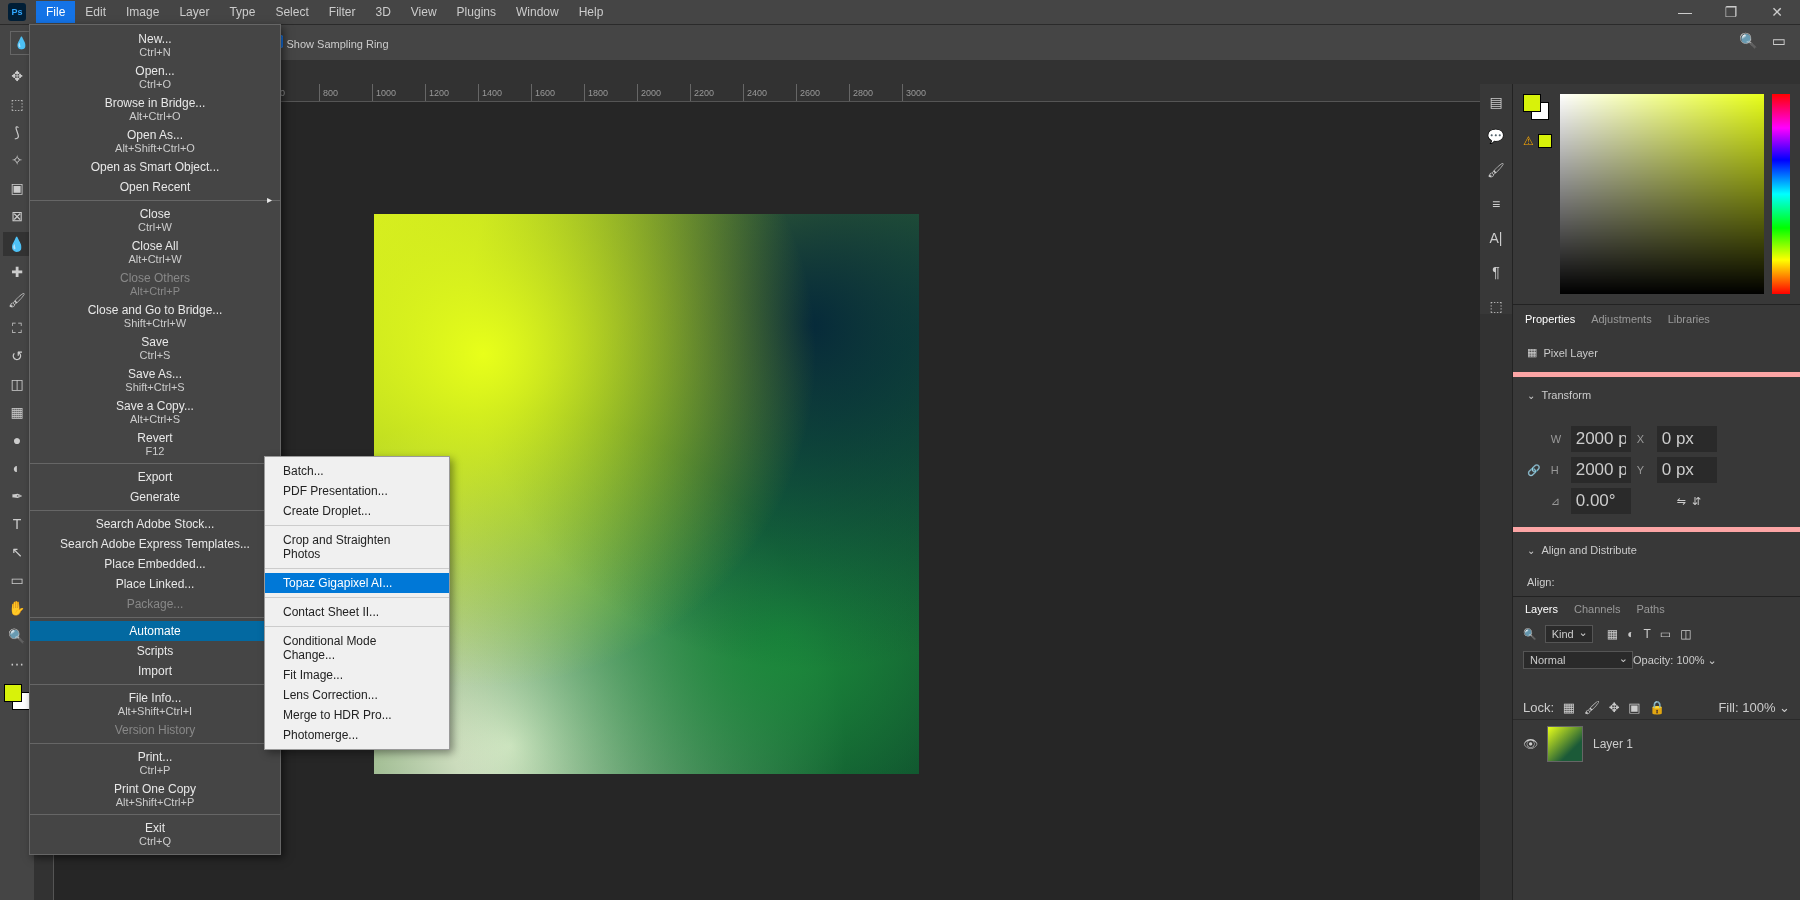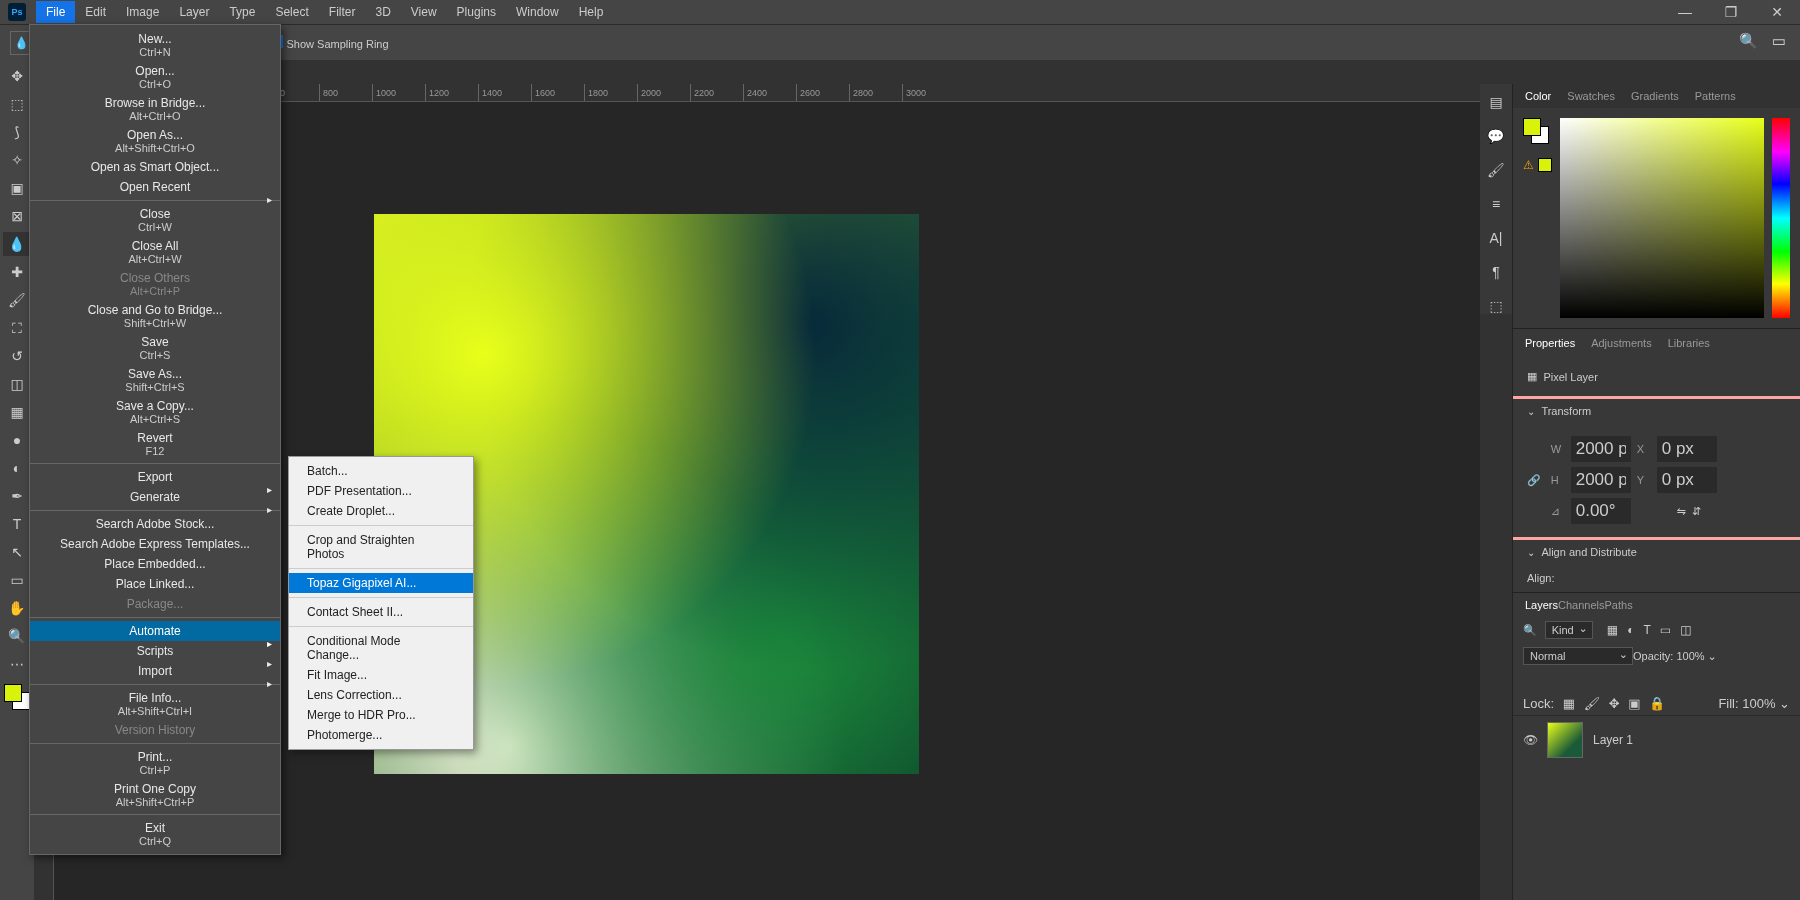--- a/index.html
+++ b/index.html
@@ -54,21 +54,21 @@
 .dropdown-menu { position: absolute; left: 29px; top: 24px; width: 252px; background: #454545; border: 1px solid #666; box-shadow: 3px 3px 8px rgba(0,0,0,0.5); z-index: 100; padding: 4px 0; }
 .dropdown-menu .mi { padding: 3px 18px 3px 18px; display: flex; justify-content: space-between; align-items: center; font-size: 12px; color: #e8e8e8; position: relative; flex-direction: column; }
 .dropdown-menu .mi.disabled { color: #888; }
 .dropdown-menu .mi.hl { background: #0369a1; color: #fff; }
 .dropdown-menu .mi .sub:after { content: "▸"; font-size: 10px; position:absolute; right:8px;}
 .dropdown-menu .sep { height: 1px; background: #666; margin: 3px 0; }
 .dropdown-menu .shortcut { color: #ccc; font-size: 11px; }
 .dropdown-menu .mi.disabled .shortcut { color: #888; }
 
 
-.submenu { position: absolute; left: 288px; top: 456px; width: 186px; background: #f0f0f0; color: #222; border: 1px solid #999; box-shadow: 3px 3px 8px rgba(0,0,0,0.4); z-index: 101; padding: 4px 0; }
+.submenu { position: absolute; left: 264px; top: 456px; width: 186px; background: #f0f0f0; color: #222; border: 1px solid #999; box-shadow: 3px 3px 8px rgba(0,0,0,0.4); z-index: 101; padding: 4px 0; }
 .submenu .mi { padding: 3px 18px; font-size: 12px; color: #222; }
 .submenu .mi.hl { background: #0078d7; color: #fff; }
 .submenu .sep { height: 1px; background: #ccc; margin: 4px 0; }
 
 
 .ministrip { position: absolute; right: 288px; top: 84px; width: 32px; background: #383838; display:flex; flex-direction:column; align-items:center; gap:18px; padding-top:10px;}
 .ministrip span{font-size:14px;color:#ccc;}
 
 
 .rightpanels { position: absolute; right: 0; top: 84px; width: 288px; bottom: 0; background: #383838; border-left: 1px solid #222; display: flex; flex-direction: column; }
@@ -82,25 +82,25 @@
 .color-field { flex:1; height: 200px; background: linear-gradient(to bottom, rgba(0,0,0,0) 0%, #000 100%), linear-gradient(to right, #fff 0%, #e8ff1a 100%); position: relative; }
 .hue-strip { width: 18px; height: 200px; background: linear-gradient(to bottom, #ff0000 0%, #ff00ff 17%, #0000ff 33%, #00ffff 50%, #00ff00 67%, #ffff00 83%, #ff0000 100%); }
 
 .properties-panel { border-top: 1px solid #222; }
 .prop-header { padding: 8px 12px; font-size: 11px; color: #999; display:flex; gap:16px;}
 .prop-header span.active{color:#fff;}
 .prop-body { padding: 8px 14px; font-size: 11px; color:#ccc;}
 .prop-row { display:flex; align-items:center; gap:6px; margin:5px 0;}
 .prop-row .lab { width: 14px; color:#999;}
 .prop-row input { background:#2a2a2a; border:none; color:#ccc; width:60px; padding:3px 5px; font-size:17px;}
-.collapse-head { display:flex; align-items:center; gap:6px; padding:6px 14px; font-size:11px; color:#ccc; border-top:3px solid #fca5a5;}
+.collapse-head { display:flex; align-items:center; gap:6px; padding:12px 14px; font-size:11px; color:#ccc; border-top:5px solid #fca5a5;}
 .collapse-head:before{content:"⌄"; font-size:10px;}
 
 .layers-panel { border-top:1px solid #222; flex:1; display:flex; flex-direction:column;}
-.layer-tabs { display:flex; padding:6px 12px; font-size:11px;}
+.layer-tabs { display:flex; gap:16px; padding:6px 12px; font-size:11px;}
 .layer-tabs span{color:#999;} .layer-tabs span.active{color:#fff;}
 .layer-controls { padding:4px 10px; display:flex; align-items:center; gap:8px; font-size:11px; color:#ccc;}
 .layer-controls .kind { background:#2a2a2a; padding:2px 18px 2px 6px; border:1px solid #555; position:relative;}
 .layer-controls .kind:after{content:"⌄"; position:absolute; right:4px; top:0;}
 .layer-controls .iconrow span{margin-left:6px; font-size:12px;}
 .layer-row2 { padding:4px 10px; display:flex; align-items:center; justify-content:flex-start; font-size:11px;}
 .layer-row2 .blend { background:#2a2a2a; padding:2px 18px 2px 6px; border:1px solid #555; width:110px; position:relative;}
 .layer-row2 .blend:after{content:"⌄"; position:absolute; right:4px; top:0;}
 .layer-lockrow{padding:4px 10px; font-size:13px; color:#ccc; display:flex; align-items:center; justify-content:space-between;margin-top:23px;}
 .layer-lockrow .icons span{margin-left:5px;}
@@ -345,26 +345,20 @@
   <span>▤</span>
   <span>💬</span>
   <span>🖌</span>
   <span>≡</span>
   <span>A|</span>
   <span>¶</span>
   <span>⬚</span>
 </div>
 
 <div class="rightpanels">
-  <div class="panel-tabs">
-    <span class="active">Color</span>
-    <span>Swatches</span>
-    <span>Gradients</span>
-    <span>Patterns</span>
-  </div>
   <div class="color-panel">
     <div style="display:flex;flex-direction:column;gap:14px;">
       <div class="color-swatch">
         <div class="bg2"></div>
         <div class="fg2"></div>
       </div>
       <div style="display:flex;gap:4px;align-items:center;">
         <span style="color:#ffaa00;">⚠</span>
         <div style="width:14px;height:14px;background:#d8f20a;border:1px solid #000;"></div>
       </div>

